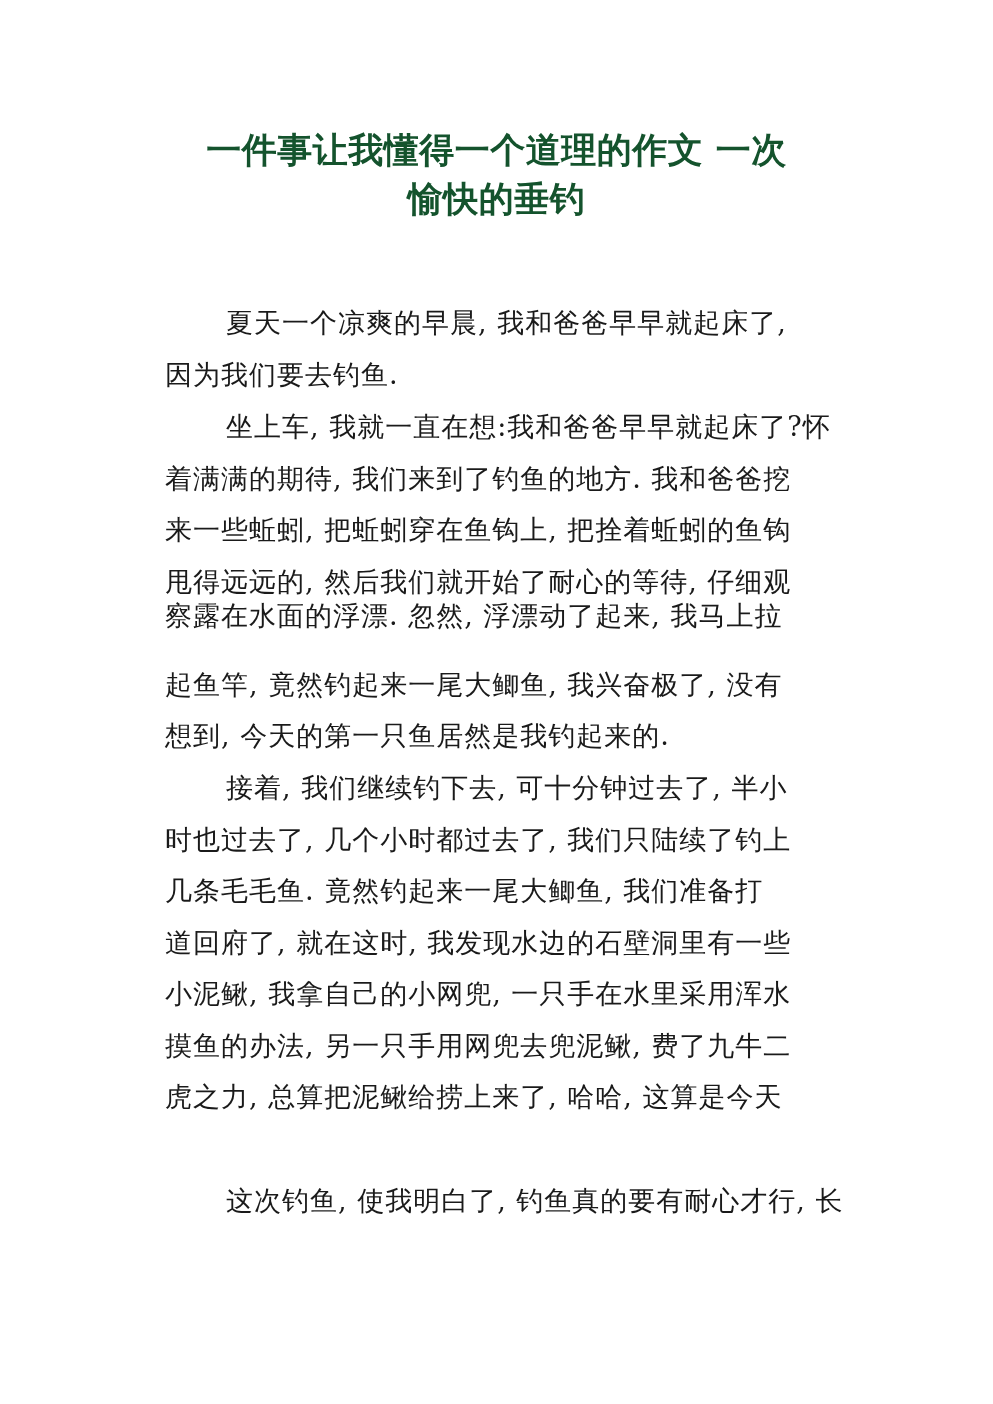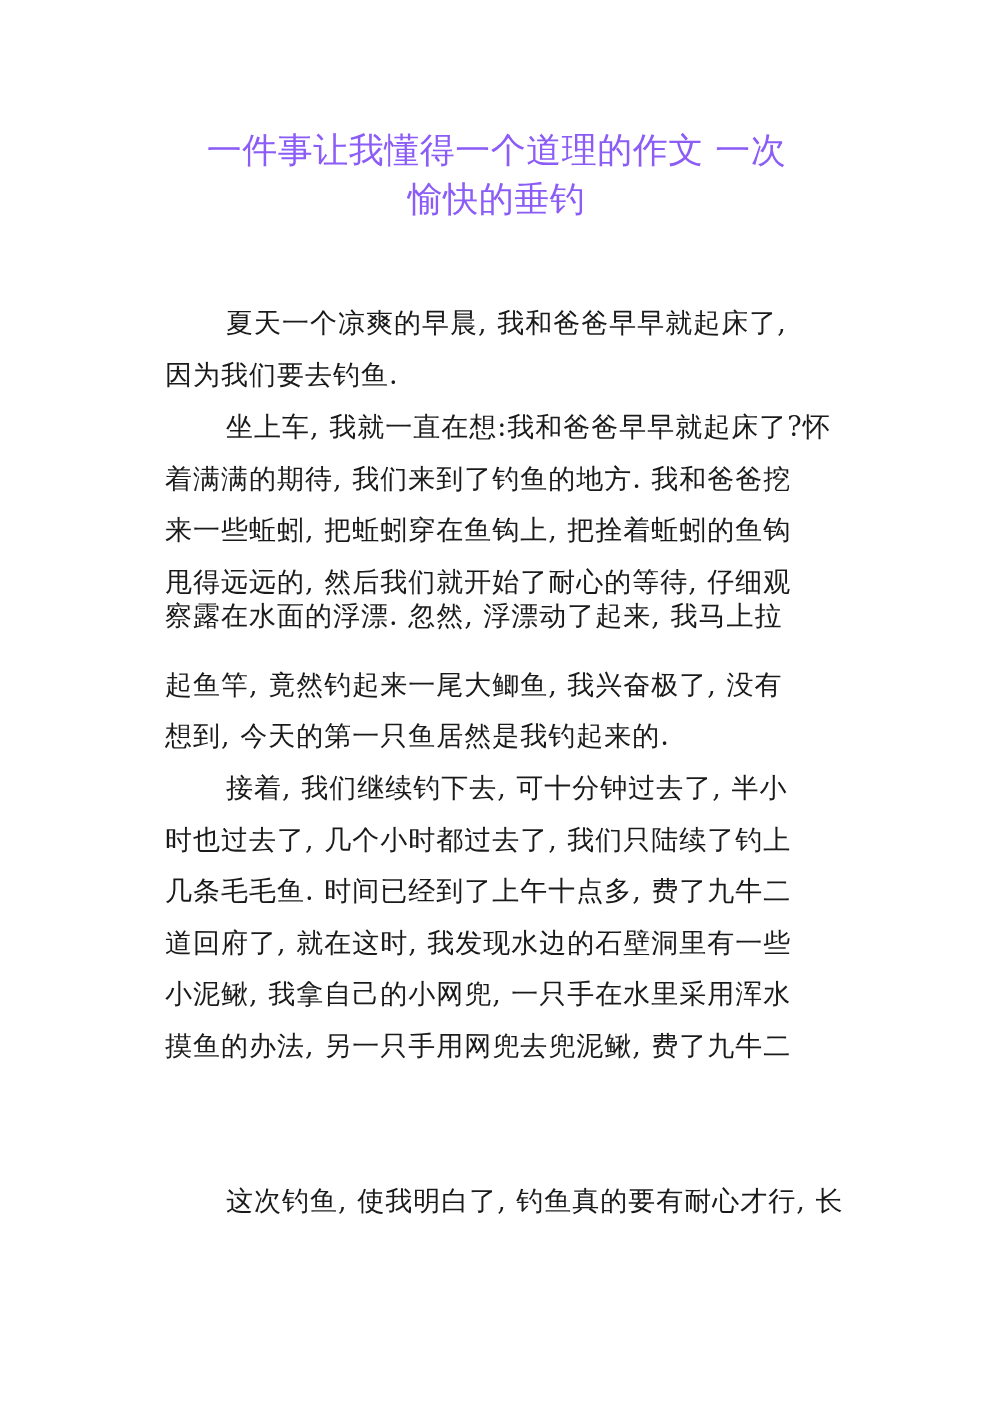--- a/index.html
+++ b/index.html
@@ -20,24 +20,24 @@
       width: 993px;
       height: 1404px;
       background: #ffffff;
     }
     .title {
       position: absolute;
       left: 0;
       width: 993px;
       text-align: center;
       font-family: "DejaVu Sans", "Liberation Sans", sans-serif;
-      font-weight: normal;
+      font-weight: bold;
       font-size: 35px;
       line-height: 48px;
-      color: #8b5cf6;
+      color: #14532d;
       letter-spacing: 0.5px;
     }
     .title.l1 { top: 126px; }
     .title.l2 { top: 175px; }
     .line {
       position: absolute;
       left: 165px;
       font-family: "DejaVu Serif", "Liberation Serif", serif;
       font-size: 27px;
       line-height: 34px;
@@ -61,20 +61,21 @@
   <div class="line indent" style="top:410px">坐上车, 我就一直在想:我和爸爸早早就起床了?怀</div>
   <div class="line" style="top:462px">着满满的期待, 我们来到了钓鱼的地方. 我和爸爸挖</div>
   <div class="line" style="top:513px">来一些蚯蚓, 把蚯蚓穿在鱼钩上, 把拴着蚯蚓的鱼钩</div>
   <div class="line" style="top:565px">甩得远远的, 然后我们就开始了耐心的等待, 仔细观</div>
   <div class="line" style="top:599px">察露在水面的浮漂. 忽然, 浮漂动了起来, 我马上拉</div>
   <div class="line" style="top:668px">起鱼竿, 竟然钓起来一尾大鲫鱼, 我兴奋极了, 没有</div>
   <div class="line" style="top:719px">想到, 今天的第一只鱼居然是我钓起来的.</div>
 
   <div class="line indent" style="top:771px">接着, 我们继续钓下去, 可十分钟过去了, 半小</div>
   <div class="line" style="top:823px">时也过去了, 几个小时都过去了, 我们只陆续了钓上</div>
-  <div class="line" style="top:874px">几条毛毛鱼. 时间已经到了上午十点多, 费了九牛二</div>
+  <div class="line" style="top:874px">几条毛毛鱼. 竟然钓起来一尾大鲫鱼, 我们准备打</div>
   <div class="line" style="top:926px">道回府了, 就在这时, 我发现水边的石壁洞里有一些</div>
   <div class="line" style="top:977px">小泥鳅, 我拿自己的小网兜, 一只手在水里采用浑水</div>
   <div class="line" style="top:1029px">摸鱼的办法, 另一只手用网兜去兜泥鳅, 费了九牛二</div>
+  <div class="line" style="top:1080px">虎之力, 总算把泥鳅给捞上来了, 哈哈, 这算是今天</div>
 
   <div class="line indent" style="top:1184px">这次钓鱼, 使我明白了, 钓鱼真的要有耐心才行, 长</div>
 
 </div>
 
 </body></html>

